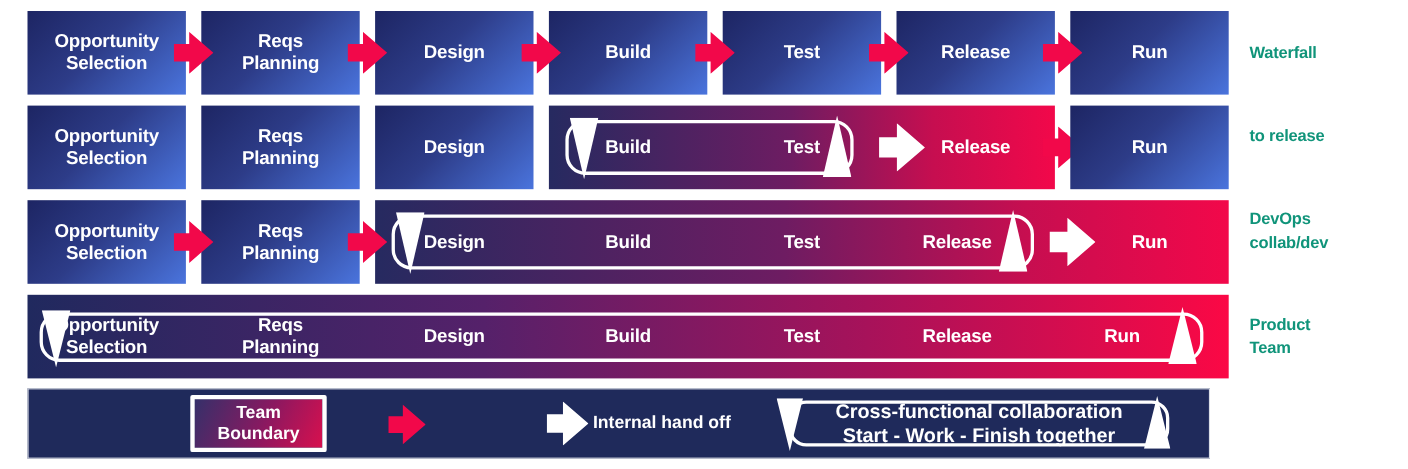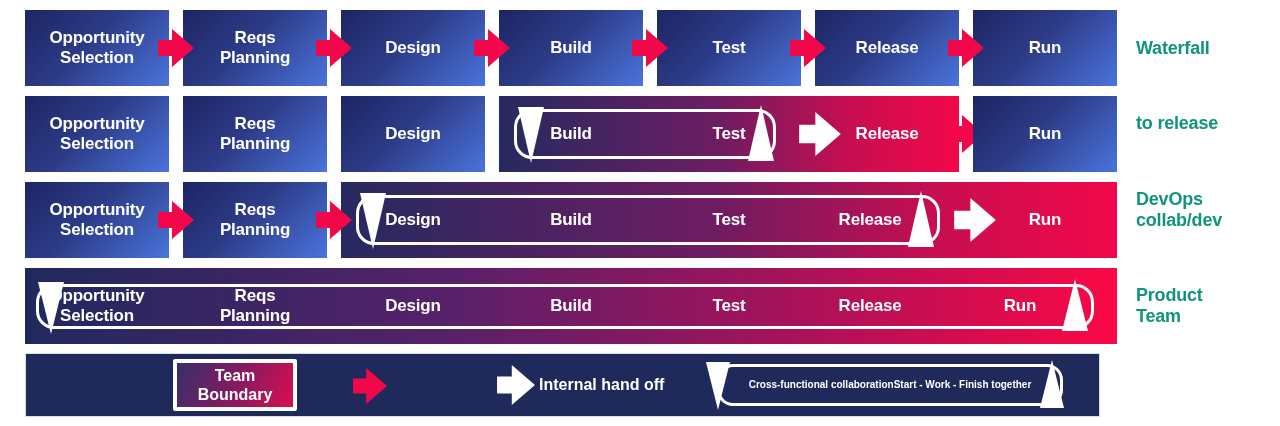--- a/index.html
+++ b/index.html
@@ -27,42 +27,42 @@
     position:absolute;top:0;height:76px;
     background:linear-gradient(90deg,var(--grad-navy) 0%,#6e1c62 48%,#c60e50 76%,var(--red) 100%);
   }
   .gradbox.full{background:linear-gradient(90deg,#20295e 0%,#55216a 38%,#a7125a 70%,#fb0845 100%);}
   .outline{position:absolute;border:3px solid #fff;border-radius:18px;box-sizing:border-box;}
   .arrow{position:absolute;display:block;}
   .arrow-red{color:var(--red);}
   .arrow-white{color:#ffffff;}
   .side-label{
     position:absolute;left:1136px;width:142px;color:var(--teal);
-    font-size:18px;line-height:21px;letter-spacing:-0.2px;
+    font-size:15px;line-height:21px;letter-spacing:-0.2px;
   }
   .legend-bar{
     position:absolute;left:25px;top:353px;width:1075px;height:64px;
     background:var(--navy);border:1px solid #d9dde6;box-sizing:border-box;
   }
   .team-box{
     position:absolute;left:147px;top:5px;width:124px;height:52px;
     border:4px solid #fff;box-sizing:border-box;border-radius:2px;
     background:linear-gradient(115deg,#35306a 0%,#8c1860 55%,#d8104e 100%);
     display:flex;align-items:center;justify-content:center;text-align:center;
     color:#fff;font-size:16px;line-height:1.2;padding:0 24px;
   }
   .legend-text{
     position:absolute;top:0;height:62px;display:flex;align-items:center;
     color:#fff;font-size:16px;line-height:1.2;
   }
   .cross-outline{
     position:absolute;left:691px;top:10px;width:346px;height:42px;
     border:3px solid #fff;border-radius:16px;box-sizing:border-box;
-    display:flex;flex-direction:row;align-items:center;justify-content:center;
-    color:#fff;font-size:10px;line-height:1.25;text-align:center;
+    display:flex;flex-direction:column;align-items:center;justify-content:center;
+    color:#fff;font-size:18px;line-height:1.25;text-align:center;
   }
 </style>
 </head>
 <body>
 
 <div class="canvas">
 
   <div class="row" style="top:10px">
     <div class="box blue" style="left:25px">Opportunity Selection</div>
     <div class="box blue" style="left:183px">Reqs Planning</div>

